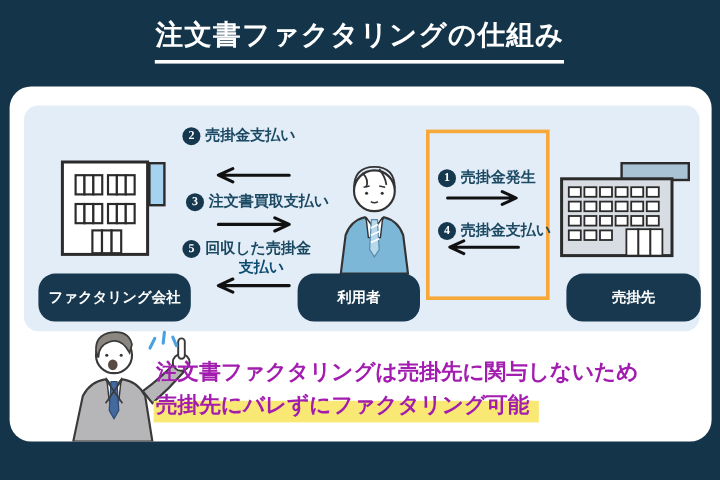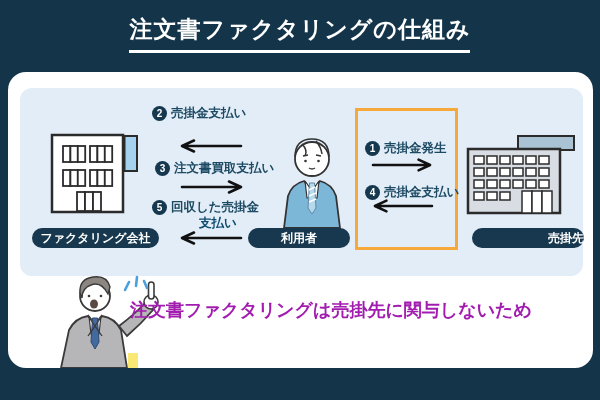--- a/index.html
+++ b/index.html
@@ -1,33 +1,33 @@
 <!DOCTYPE html>
 <html><head>
 <meta charset="utf-8">
 <style>
   html,body{margin:0;padding:0;}
   .page{position:relative;width:600px;height:400px;background:#133449;overflow:hidden;
-        font-family:Liberation Sans, sans-serif;}
+        font-family:Liberation Serif, serif;}
 
   
   .title{position:absolute;left:0;top:14px;width:600px;text-align:center;
          color:#ffffff;font-size:23px;font-weight:bold;letter-spacing:1px;}
   .title-underline{position:absolute;left:129px;top:50px;width:341px;height:3px;background:#ffffff;}
 
   
   .card{position:absolute;left:8px;top:72px;width:585px;height:296px;background:#ffffff;
         border-radius:18px;overflow:hidden;}
   .diagram-panel{position:absolute;left:12px;top:16px;width:563px;height:188px;
         background:#e3edf8;border-radius:12px;}
 
   .abs{position:absolute;}
 
   
-  .pill{position:absolute;height:20px;background:#17384e;border-radius:14px;
+  .pill{position:absolute;height:40px;background:#17384e;border-radius:14px;
         color:#ffffff;font-size:12px;font-weight:bold;display:flex;
         align-items:center;justify-content:center;white-space:nowrap;}
 
   
   .flow-label{position:absolute;display:flex;align-items:center;gap:4px;
         font-size:12.5px;font-weight:bold;color:#1d4a63;white-space:nowrap;}
   .step-circle{width:15px;height:15px;border-radius:50%;background:#16384e;color:#ffffff;
         font-size:10px;font-weight:bold;display:flex;align-items:center;justify-content:center;flex:none;}
   .flow-label-line2{position:absolute;font-size:12.5px;font-weight:bold;color:#0c4a6e;white-space:nowrap;}
 
@@ -131,21 +131,21 @@
         </g>
       </svg>
     </div>
 
     <div class="pill" style="left:24px;top:156px;width:127px;">
       <span>ファクタリング会社</span>
     </div>
     <div class="pill" style="left:240px;top:156px;width:102px;">
       <span>利用者</span>
     </div>
-    <div class="pill" style="left:464px;top:156px;width:112px;justify-content:flex-end;">
+    <div class="pill" style="left:464px;top:156px;width:112px;">
       <span>売掛先</span>
     </div>
 
     <div class="flow-label" style="left:144px;top:33px;">
       <span class="step-circle">2</span>
       <span>売掛金支払い</span>
     </div>
     <div class="arrow" style="left:170px;top:67px;">
       <svg viewBox="0 0 64 14">
           <path d="M63 7 H5 M16 1.5 L4 7 L16 12.5" fill="none" stroke="#111111" stroke-width="2.6" stroke-linecap="round" stroke-linejoin="round"></path>
@@ -208,17 +208,18 @@
           <circle cx="68" cy="22" r="1.3" fill="#3a3a3a"></circle>
         <ellipse cx="61" cy="30" rx="4" ry="4.5" fill="#5a4a44"></ellipse>
         <path d="M96,8 L92,16 M104,3 L103,12 M111,7 L114,14" stroke="#4aa0e0" stroke-width="2.6" stroke-linecap="round" fill="none"></path>
       </svg>
     </div>
 
     <div class="note">
       <div>注文書ファクタリングは売掛先に関与しないため</div>
       <div class="note-line2-wrap">
         <div class="highlight-bar"></div>
+        <span class="note-line2-text">売掛先にバレずにファクタリング可能</span>
       </div>
     </div>
 
   </div>
 </div>
 
 </body></html>

